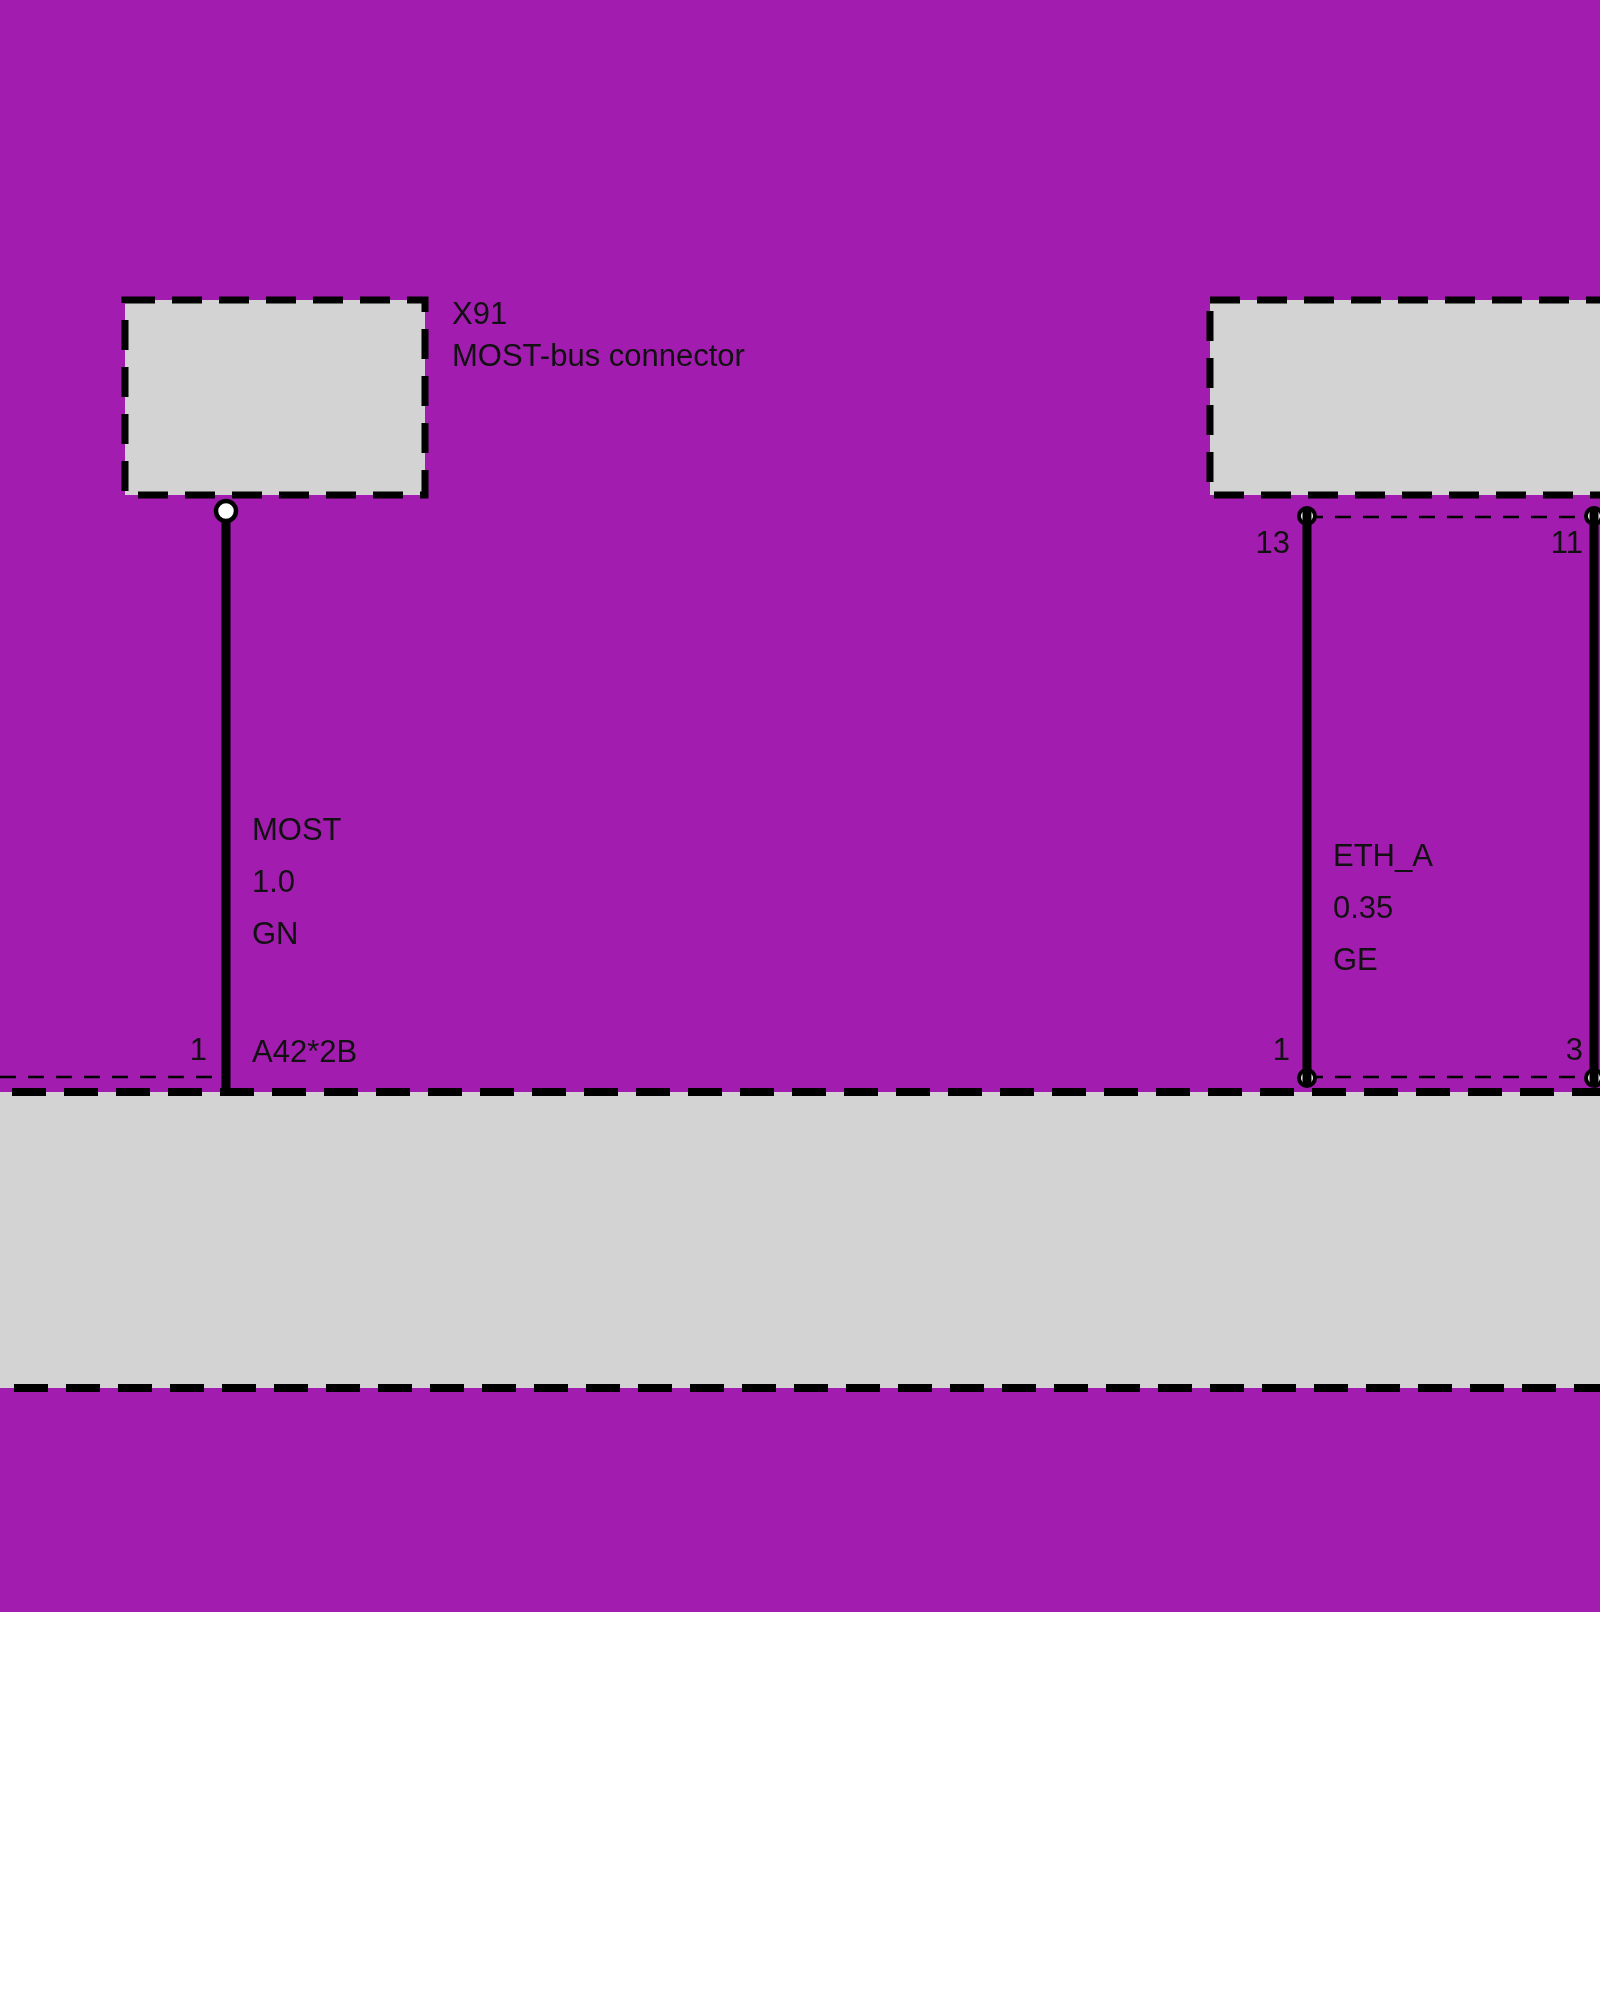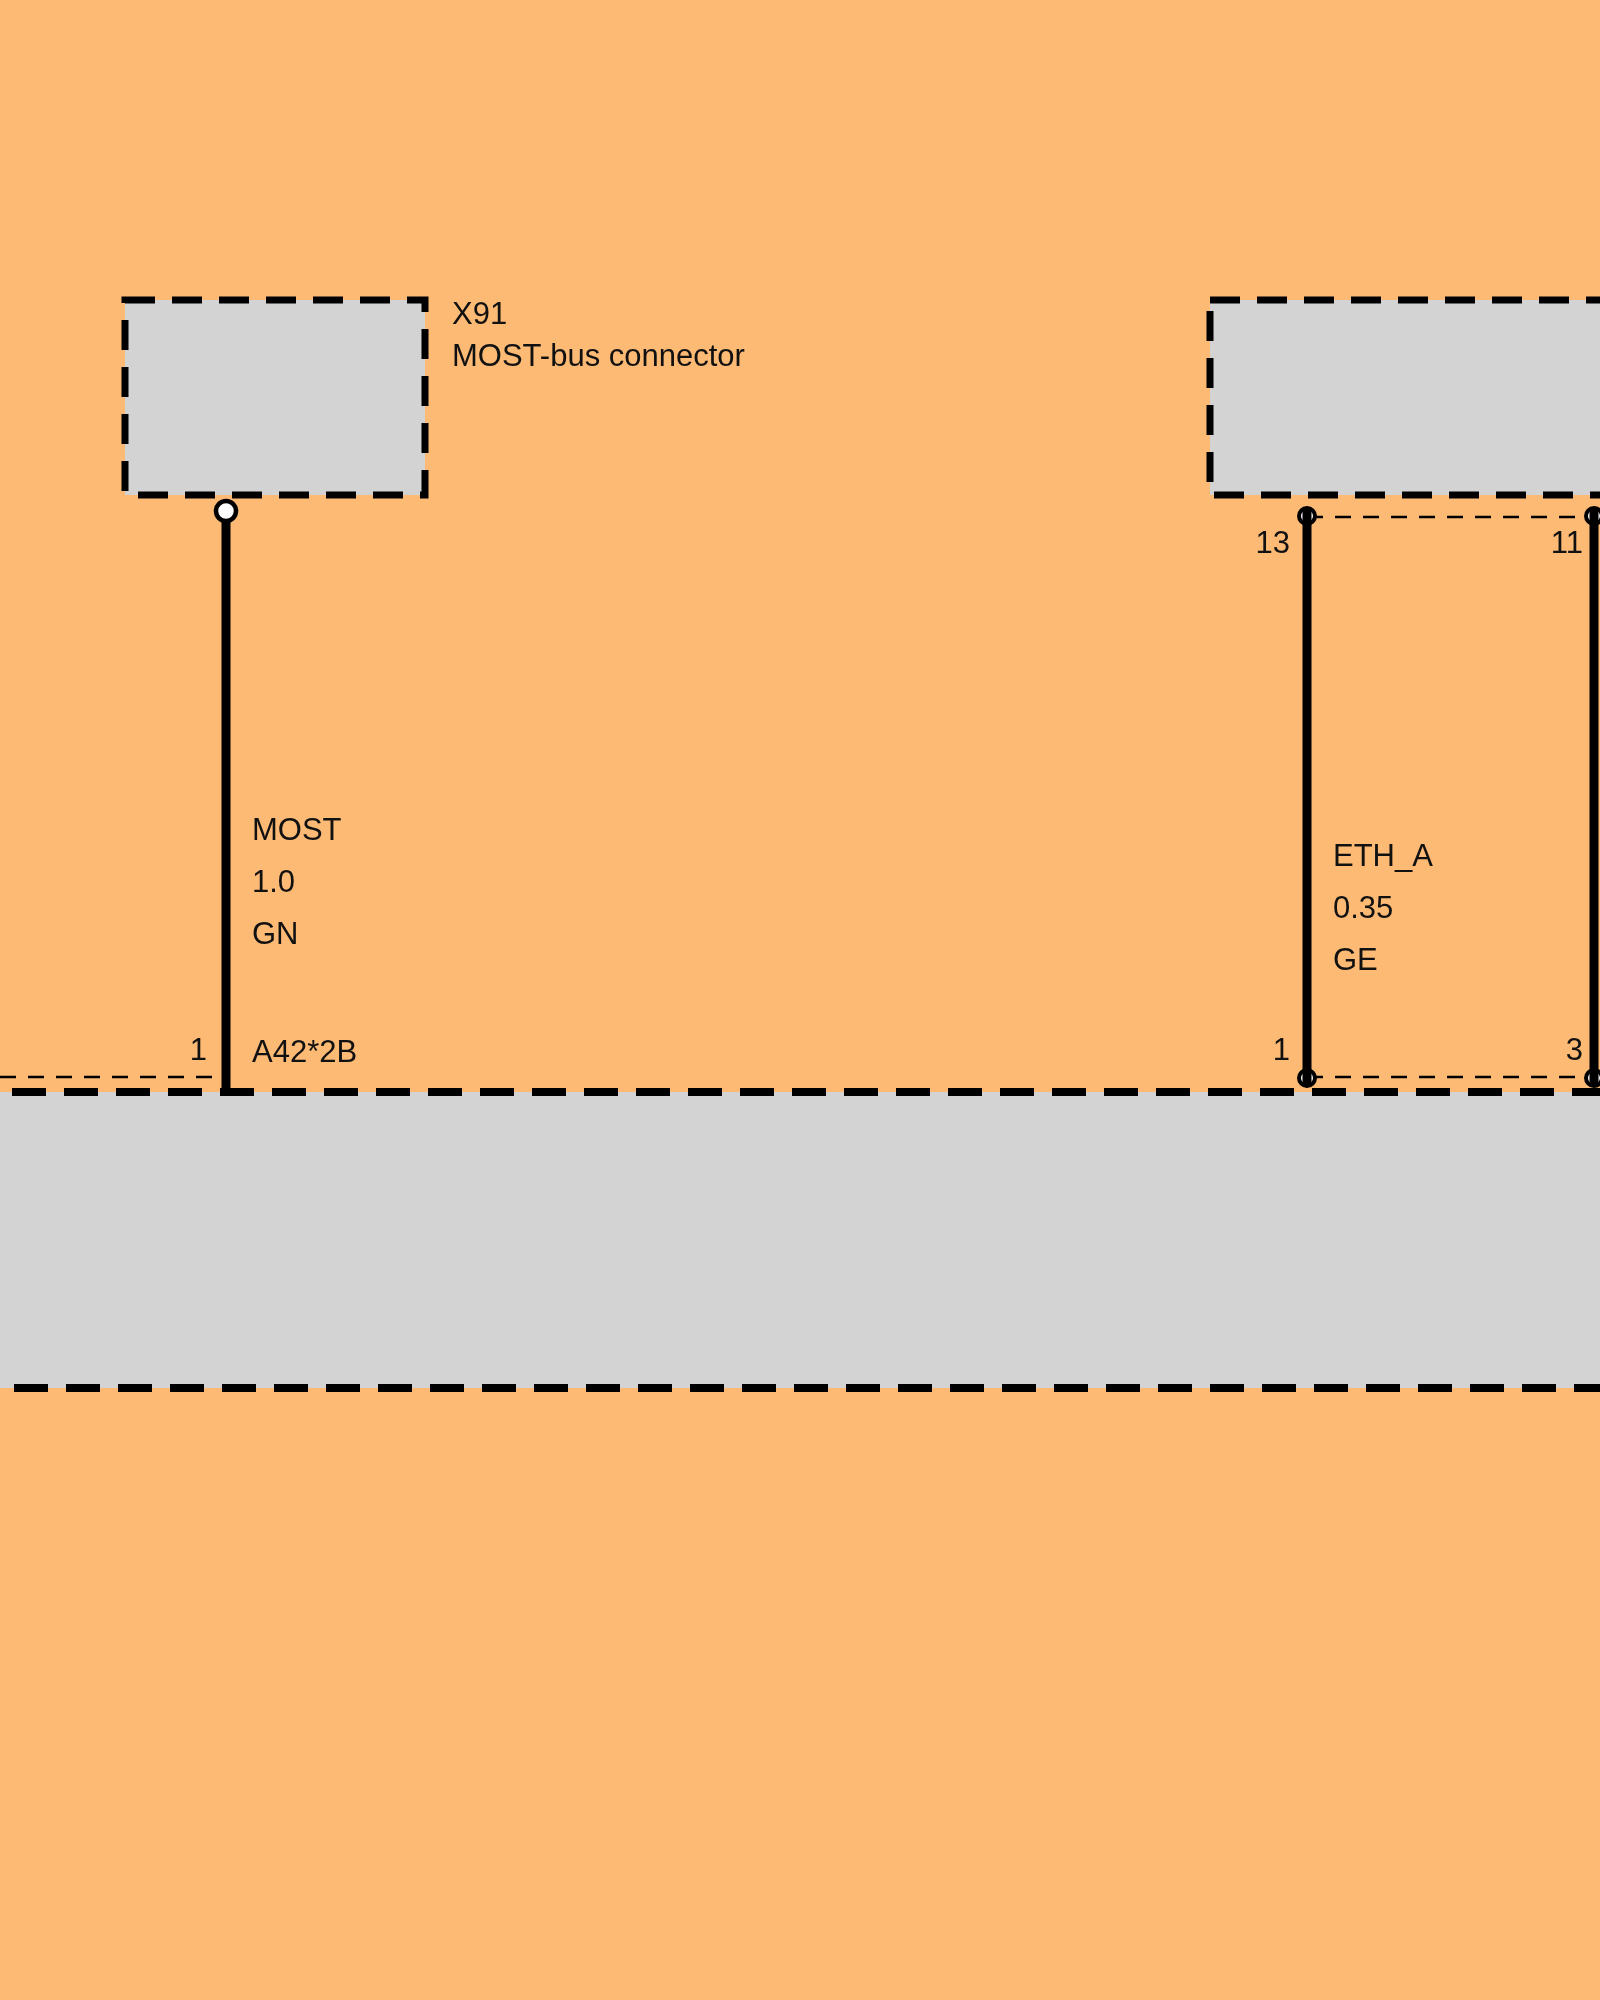--- a/index.html
+++ b/index.html
@@ -3,22 +3,22 @@
 <meta charset="utf-8">
 <style>
   html, body {
     margin: 0;
     padding: 0;
     background: #ffffff;
   }
   .page {
     position: relative;
     width: 1600px;
-    height: 2000px;
-    background: #fdba74;
+    height: 1612px;
+    background: #a21caf;
     font-family: "Liberation Sans", sans-serif;
     overflow: hidden;
   }
   svg text {
     font-family: "Liberation Sans", sans-serif;
     font-size: 31px;
     fill: #111111;
   }
 </style>
 </head>

